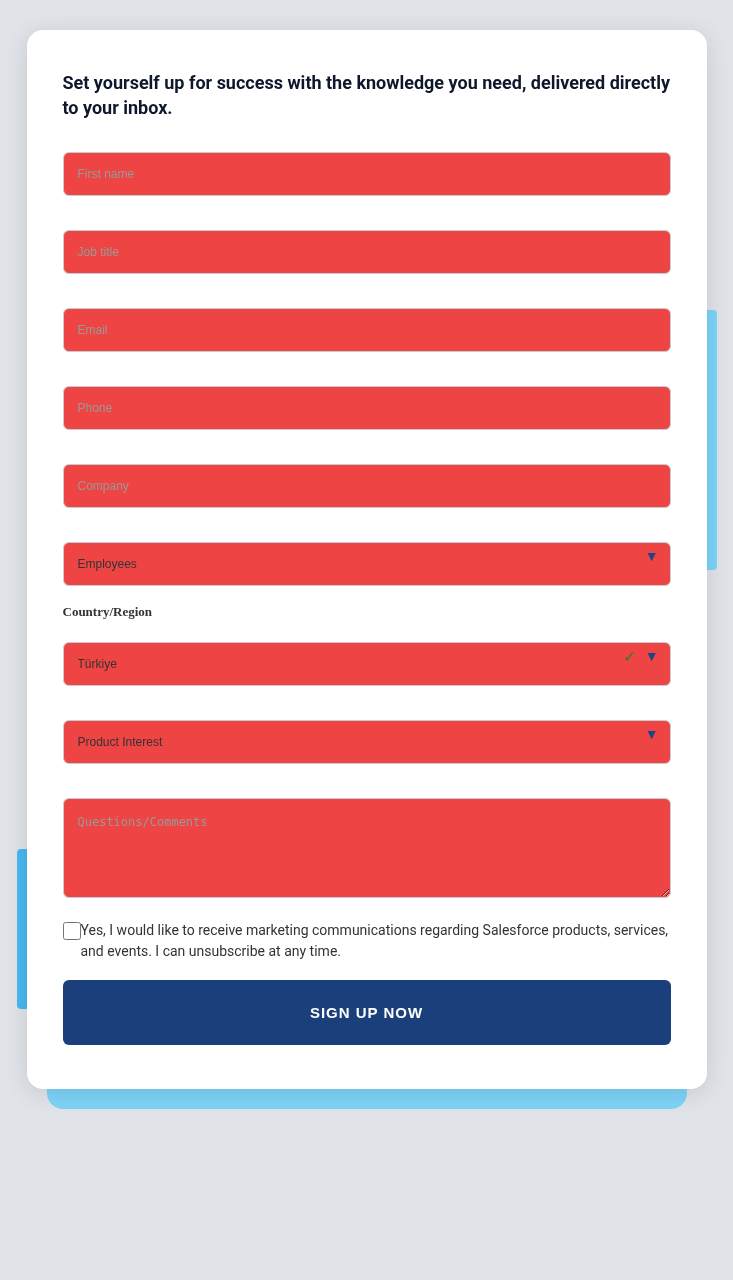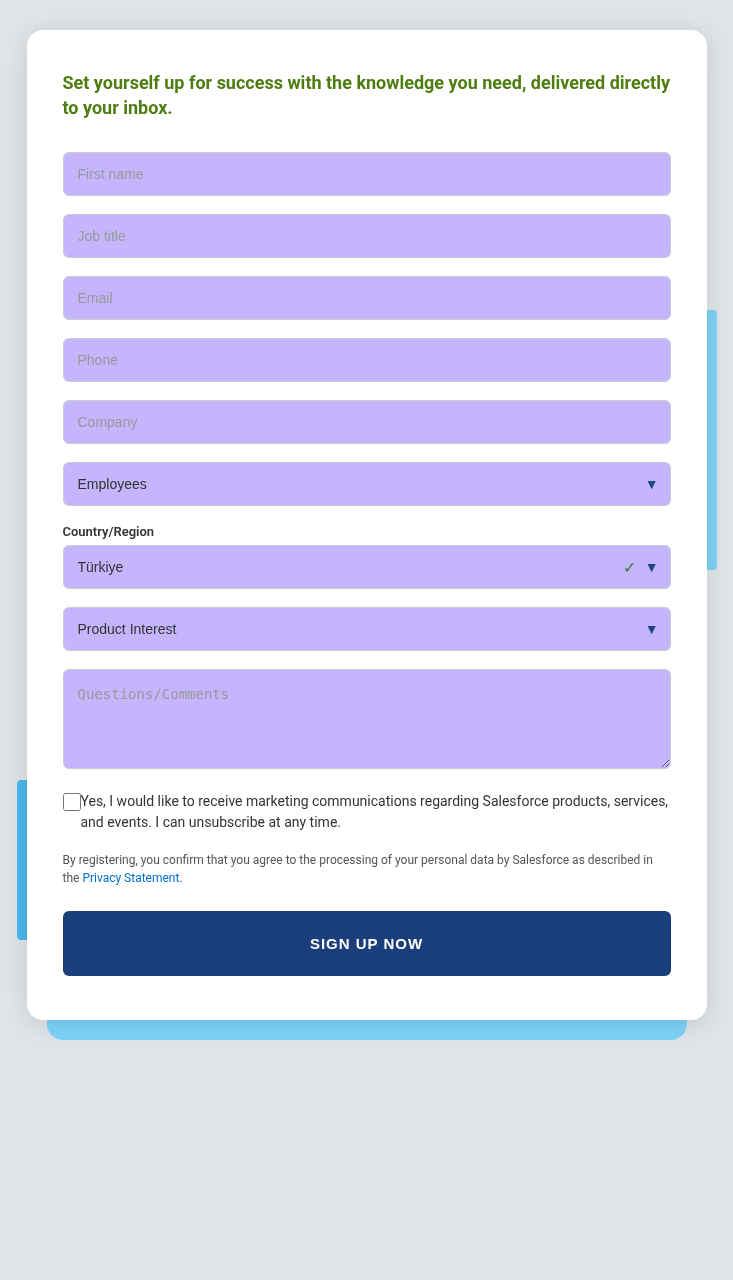--- a/index.html
+++ b/index.html
@@ -63,54 +63,56 @@
       z-index: 1;
       background: #fff;
       border-radius: 16px;
       padding: 40px 36px 44px 36px;
       box-shadow: 0 4px 24px rgba(0,0,0,0.12);
     }
 
     .card-title {
       font-size: 18px;
       font-weight: 700;
-      color: #4d7c0f;
+      color: #0f172a;
       line-height: 1.4;
-      margin-bottom: 32px;
+      margin-bottom: 16px;
     }
 
     .form-row {
       display: flex;
       gap: 16px;
       margin-bottom: 18px;
     }
 
     .form-group {
       margin-bottom: 18px;
     }
 
     .form-group label {
       display: block;
       font-size: 13px;
       font-weight: 600;
       color: #333;
       margin-bottom: 6px;
+      font-family: Liberation Serif, serif;
     }
 
     .form-control {
       width: 100%;
       height: 44px;
       border: 1px solid #c8cdd3;
       border-radius: 6px;
       padding: 0 14px;
-      font-size: 14px;
+      font-size: 12px;
       color: #333;
-      background: #c4b5fd;
+      background: #ef4444;
       outline: none;
       transition: border-color 0.2s;
+      margin-top: 16px;
     }
 
     .form-control::placeholder {
       color: #999;
     }
 
     .form-control-half {
       flex: 1;
     }
 
@@ -301,22 +303,19 @@
         <textarea class="form-control" placeholder="Questions/Comments" style=""></textarea>
       </div>
 
       
       <div class="checkbox-group">
         <input type="checkbox" id="marketing-checkbox" style="">
         <label for="marketing-checkbox">Yes, I would like to receive marketing communications regarding Salesforce products, services, and events.  I can unsubscribe at any time.</label>
       </div>
 
       
-      <p class="privacy-text">
-        <span>By registering, you confirm that you agree to the processing of your personal data by Salesforce as described in the </span><a href="#">Privacy Statement</a><span>.</span>
-      </p>
 
       
       <button type="submit" class="btn-signup">SIGN UP NOW</button>
 
     </form>
   </div>
 </div>
 
 </body></html>

